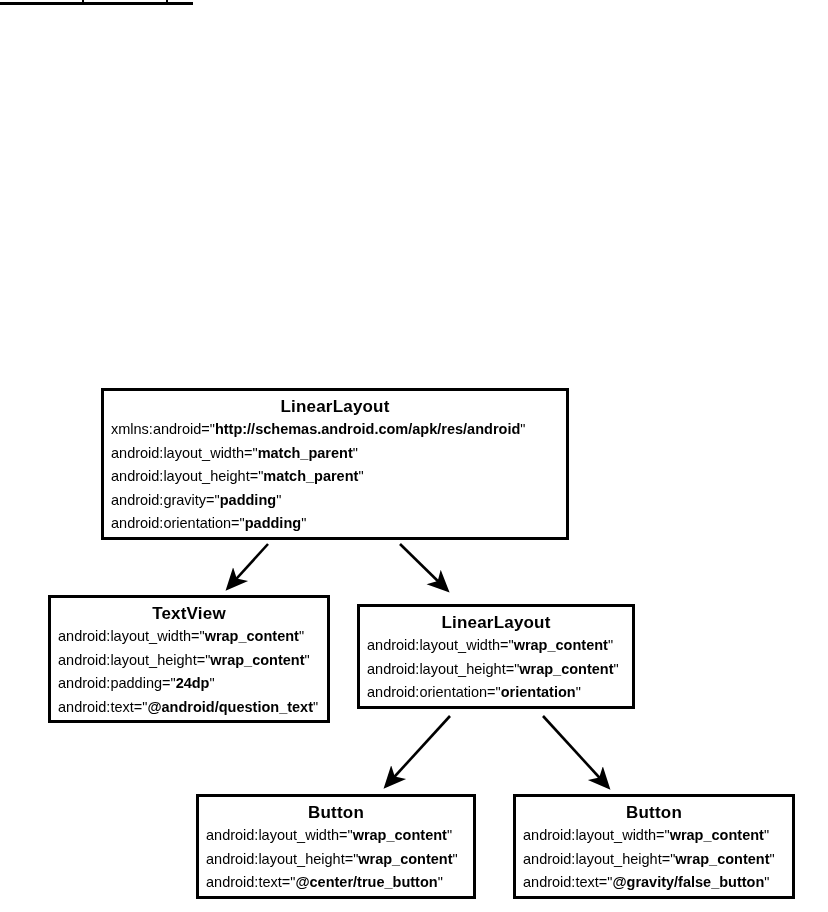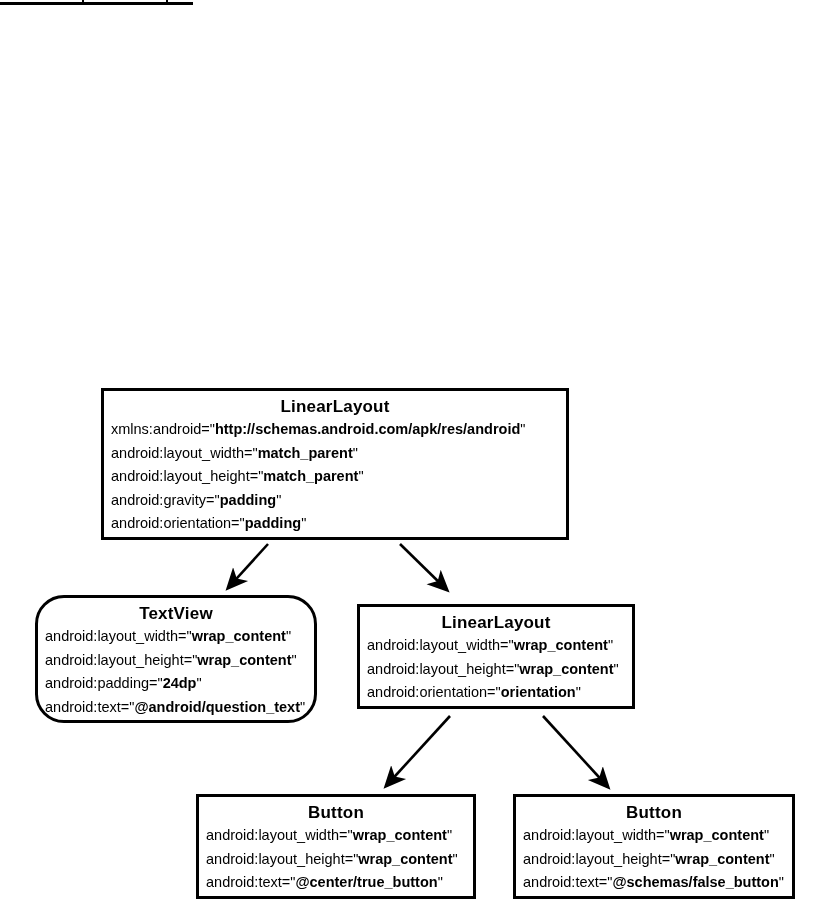--- a/index.html
+++ b/index.html
@@ -95,21 +95,21 @@
     <div class="node-title">LinearLayout</div>
     <div class="attrs-center">
       <div class="attr"><span class="k">xmlns:android="</span><span class="v">http://schemas.android.com/apk/res/android</span><span class="k">"</span></div>
       <div class="attr"><span class="k">android:layout_width="</span><span class="v">match_parent</span><span class="k">"</span></div>
       <div class="attr"><span class="k">android:layout_height="</span><span class="v">match_parent</span><span class="k">"</span></div>
       <div class="attr"><span class="k">android:gravity="</span><span class="v">padding</span><span class="k">"</span></div>
       <div class="attr"><span class="k">android:orientation="</span><span class="v">padding</span><span class="k">"</span></div>
     </div>
   </div>
 
-  <div class="node" style="left:35px; top:595px; width:282px; height:128px;border-radius:29px;">
+  <div class="node" style="left:48px; top:595px; width:282px; height:128px;">
     <div class="node-title">TextView</div>
     <div class="attrs-center">
       <div class="attr"><span class="k">android:layout_width="</span><span class="v">wrap_content</span><span class="k">"</span></div>
       <div class="attr"><span class="k">android:layout_height="</span><span class="v">wrap_content</span><span class="k">"</span></div>
       <div class="attr"><span class="k">android:padding="</span><span class="v">24dp</span><span class="k">"</span></div>
       <div class="attr"><span class="k">android:text="</span><span class="v">@android/question_text</span><span class="k">"</span></div>
     </div>
   </div>
 
   <div class="node" style="left:357px; top:604px; width:278px; height:105px;">
@@ -128,17 +128,17 @@
       <div class="attr"><span class="k">android:layout_height="</span><span class="v">wrap_content</span><span class="k">"</span></div>
       <div class="attr"><span class="k">android:text="</span><span class="v">@center/true_button</span><span class="k">"</span></div>
     </div>
   </div>
 
   <div class="node" style="left:513px; top:794px; width:282px; height:105px;">
     <div class="node-title">Button</div>
     <div class="attrs-center">
       <div class="attr"><span class="k">android:layout_width="</span><span class="v">wrap_content</span><span class="k">"</span></div>
       <div class="attr"><span class="k">android:layout_height="</span><span class="v">wrap_content</span><span class="k">"</span></div>
-      <div class="attr"><span class="k">android:text="</span><span class="v">@schemas/false_button</span><span class="k">"</span></div>
+      <div class="attr"><span class="k">android:text="</span><span class="v">@gravity/false_button</span><span class="k">"</span></div>
     </div>
   </div>
 
 </div>
 
 </body></html>

